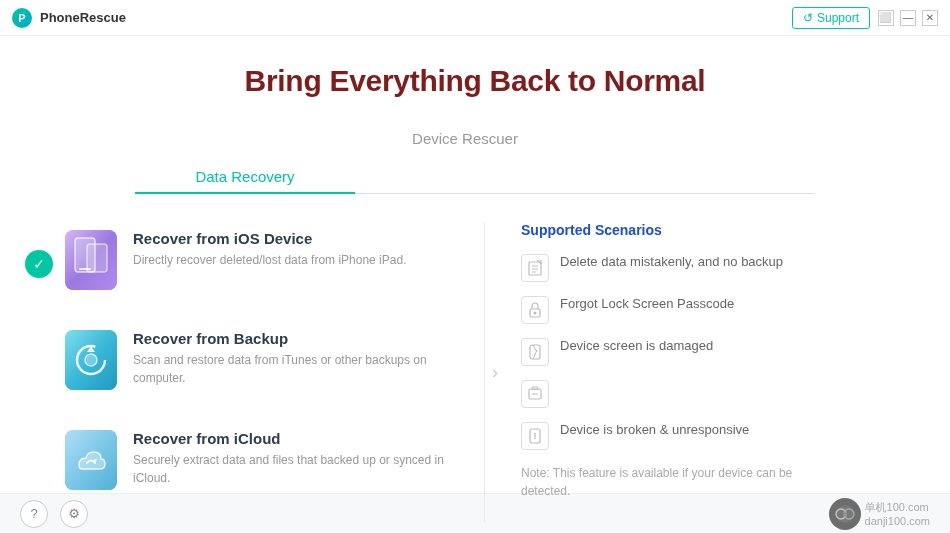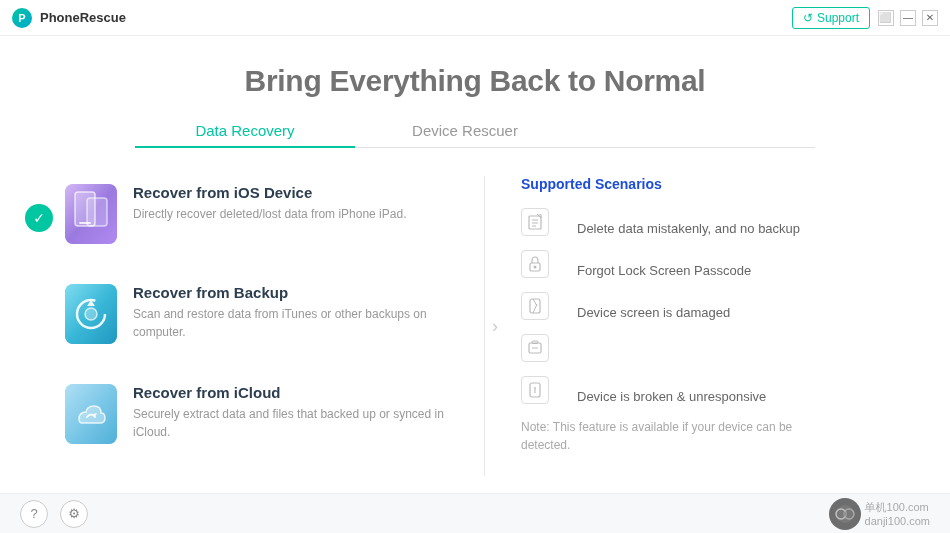--- a/index.html
+++ b/index.html
@@ -83,22 +83,22 @@
       height: 457px;
       background: #fff;
       display: flex;
       flex-direction: column;
       align-items: center;
       padding-top: 28px;
     }
     .hero-title {
       font-size: 30px;
       font-weight: 600;
-      color: #737373;
-      margin-bottom: 16px;
+      color: #7f1d1d;
+      margin-bottom: 24px;
       letter-spacing: -0.3px;
     }
 
     
     .tabs {
       display: flex;
       gap: 0;
       border-bottom: 1px solid #e0e0e0;
       width: 680px;
       margin-bottom: 28px;
@@ -107,20 +107,21 @@
       padding: 8px 0;
       width: 220px;
       text-align: center;
       font-size: 15px;
       cursor: pointer;
       color: #999;
       position: relative;
     }
     .tab.active {
       color: #00c6a2;
+      margin-top: 38px;
     }
     .tab.active::after {
       content: '';
       position: absolute;
       bottom: -1px;
       left: 0;
       right: 0;
       height: 2px;
       background: #00c6a2;
     }
@@ -214,22 +215,22 @@
       padding-left: 36px;
     }
     .scenarios-title {
       font-size: 14px;
       color: #1d4ed8;
       margin-bottom: 16px;
       font-weight: 700;
     }
     .scenario-item {
       display: flex;
-      align-items: flex-end;
-      gap: 28px;
+      align-items: flex-start;
+      gap: 11px;
       margin-bottom: 14px;
     }
     .scenario-icon-box {
       width: 28px;
       height: 28px;
       border: 1px solid #ddd;
       border-radius: 4px;
       display: flex;
       align-items: center;
       justify-content: center;

